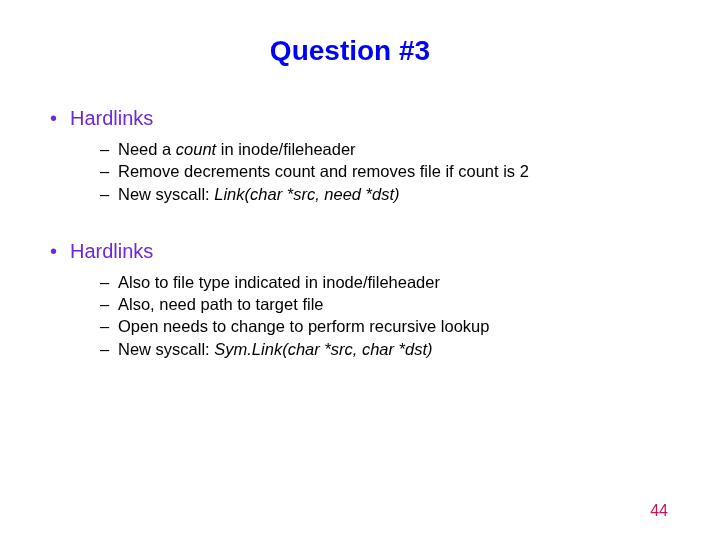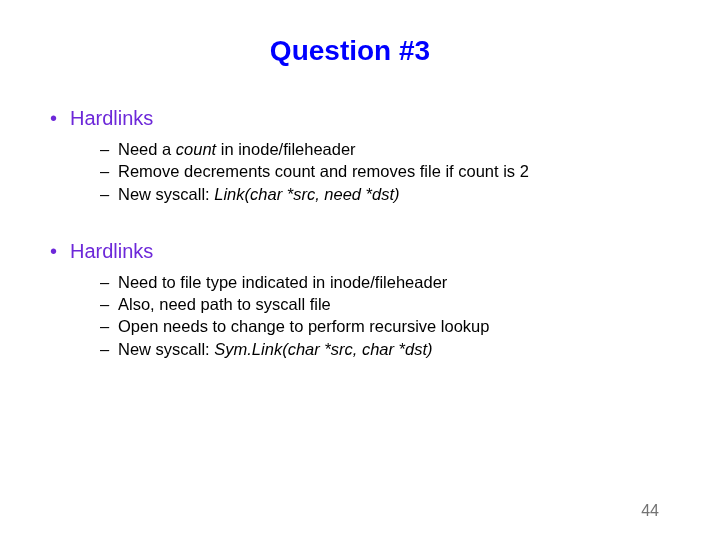--- a/index.html
+++ b/index.html
@@ -58,23 +58,23 @@
     position: absolute;
     left: 0;
     top: 0;
   }
   .italic {
     font-style: italic;
   }
   .page-number {
     position: absolute;
     bottom: 20px;
-    right: 61px;
+    right: 52px;
     font-size: 16px;
-    color: #737373;
+    color: #be185d;
     margin-top: 32px;
   }
 </style>
 </head>
 <body>
 
 <div class="slide">
 
   <div class="title">Question #3</div>
 
@@ -84,21 +84,21 @@
   <ul class="sub-list">
     <li><span>Need a </span><span class="italic">count</span><span> in inode/fileheader</span></li>
     <li><span>Remove decrements count and removes file if count is 2</span><span class="italic"></span><span></span></li>
     <li><span>New syscall: </span><span class="italic">Link(char *src, need *dst)</span><span></span></li>
   </ul>
 
   <div class="main-bullet">
     <span>Hardlinks</span>
   </div>
   <ul class="sub-list">
-    <li><span>Need to file type indicated in inode/fileheader</span><span class="italic"></span><span></span></li>
-    <li><span>Also, need path to syscall file</span><span class="italic"></span><span></span></li>
+    <li><span>Also to file type indicated in inode/fileheader</span><span class="italic"></span><span></span></li>
+    <li><span>Also, need path to target file</span><span class="italic"></span><span></span></li>
     <li><span>Open needs to change to perform recursive lookup</span><span class="italic"></span><span></span></li>
     <li><span>New syscall: </span><span class="italic">Sym.Link(char *src, char *dst)</span><span></span></li>
   </ul>
 
   <div class="page-number">44</div>
 
 </div>
 
 </body></html>

